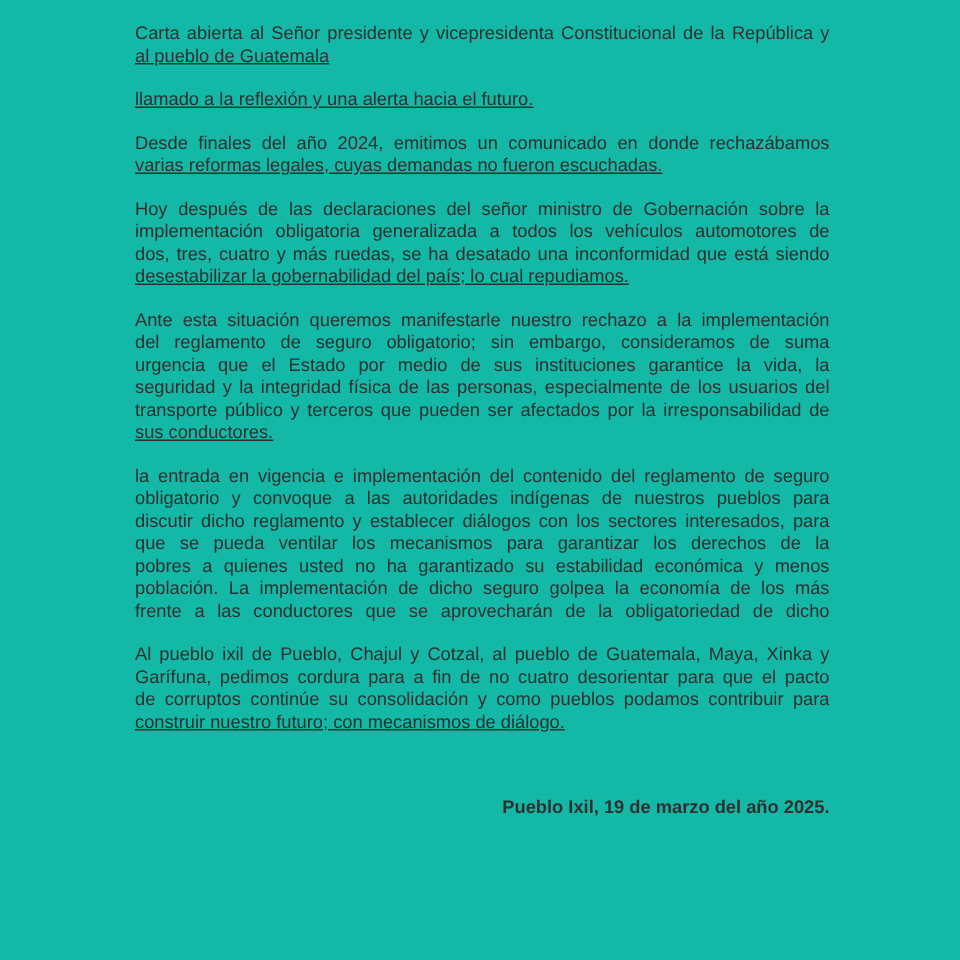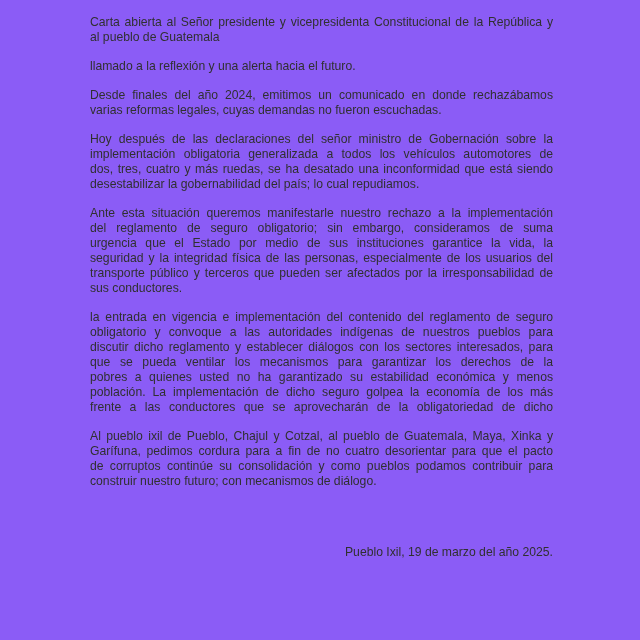--- a/index.html
+++ b/index.html
@@ -14,36 +14,38 @@
   }
   .page {
     box-sizing: border-box;
     width: 640px;
     height: 640px;
     padding: 15px 87px 0 90px;
     font-family: "Liberation Sans", sans-serif;
     font-size: 12.2px;
     line-height: 15px;
     color: #303030;
-    background: #8b5cf6;
+    background: #14b8a6;
   }
   .para {
     margin: 0 0 14px 0;
   }
   .ln {
     text-align: justify;
     text-align-last: justify;
   }
   .ln.last {
     text-align: right;
     text-align-last: left;
+    text-decoration: underline;
   }
   .date-line {
-    margin-top: 56px;
+    margin-top: 42px;
     text-align: right;
+    font-weight: bold;
   }
 </style>
 </head>
 <body>
 
 <div class="page">
 
   <div class="para">
     <div class="ln">Carta abierta al Señor presidente y vicepresidenta Constitucional de la República y</div>
     <div class="ln last">al pueblo de Guatemala</div>

